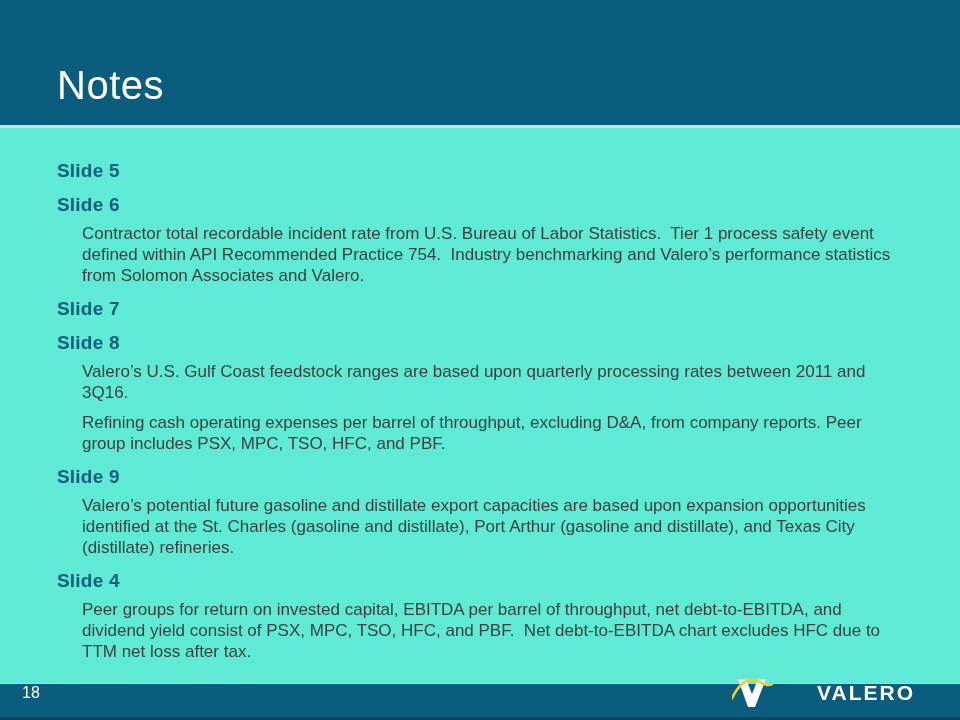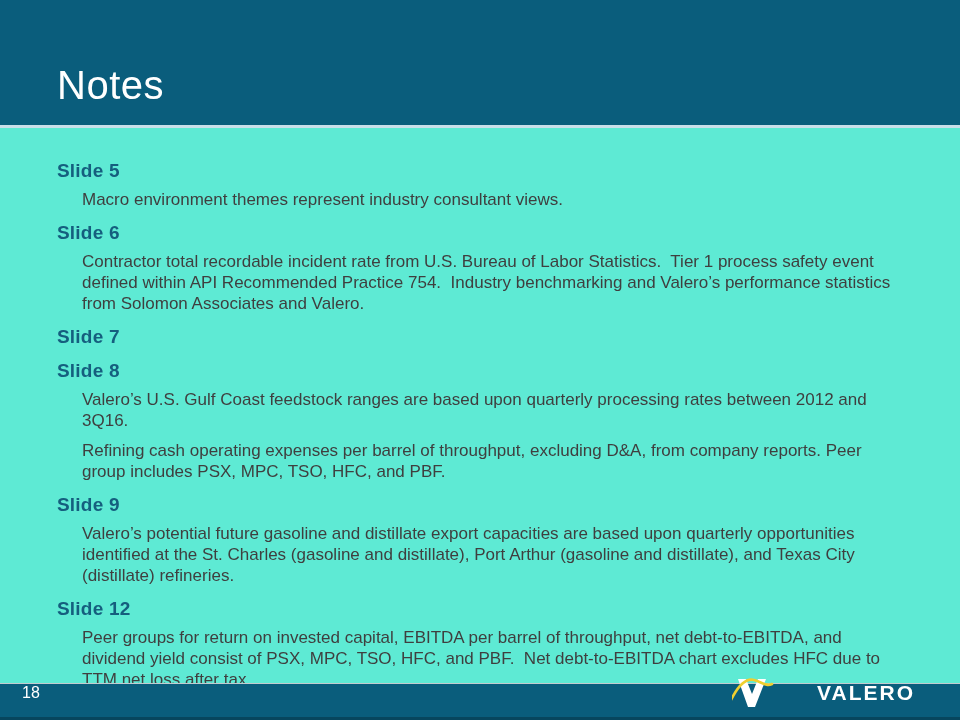--- a/index.html
+++ b/index.html
@@ -91,45 +91,44 @@
 <div class="slide">
 
   <div class="header">
     <div class="title">Notes</div>
   </div>
 
   <div class="content">
 
     <div class="section">
       <h2>Slide 5</h2>
-      <p>Macro environment themes represent industry consultant views.</p>
     </div>
 
     <div class="section">
       <h2>Slide 6</h2>
       <p>Contractor total recordable incident rate from U.S. Bureau of Labor Statistics.  Tier 1 process safety event defined within API Recommended Practice 754.  Industry benchmarking and Valero’s performance statistics from Solomon Associates and Valero.</p>
     </div>
 
     <div class="section">
       <h2>Slide 7</h2>
     </div>
 
     <div class="section">
       <h2>Slide 8</h2>
-      <p>Valero’s U.S. Gulf Coast feedstock ranges are based upon quarterly processing rates between 2012 and 3Q16.</p>
+      <p>Valero’s U.S. Gulf Coast feedstock ranges are based upon quarterly processing rates between 2011 and 3Q16.</p>
       <p>Refining cash operating expenses per barrel of throughput, excluding D&amp;A, from company reports. Peer group includes PSX, MPC, TSO, HFC, and PBF.</p>
     </div>
 
     <div class="section">
       <h2>Slide 9</h2>
-      <p>Valero’s potential future gasoline and distillate export capacities are based upon quarterly opportunities identified at the St. Charles (gasoline and distillate), Port Arthur (gasoline and distillate), and Texas City (distillate) refineries.</p>
+      <p>Valero’s potential future gasoline and distillate export capacities are based upon expansion opportunities identified at the St. Charles (gasoline and distillate), Port Arthur (gasoline and distillate), and Texas City (distillate) refineries.</p>
     </div>
 
     <div class="section">
-      <h2>Slide 12</h2>
+      <h2>Slide 4</h2>
       <p>Peer groups for return on invested capital, EBITDA per barrel of throughput, net debt-to-EBITDA, and dividend yield consist of PSX, MPC, TSO, HFC, and PBF.  Net debt-to-EBITDA chart excludes HFC due to TTM net loss after tax.</p>
     </div>
 
   </div>
 
   <div class="footer">
     <div class="page-number">18</div>
     <div class="logo">
       <span style="display:inline-block; line-height:0;">
         <svg width="42" height="30" viewBox="0 0 42 30" aria-hidden="true">

